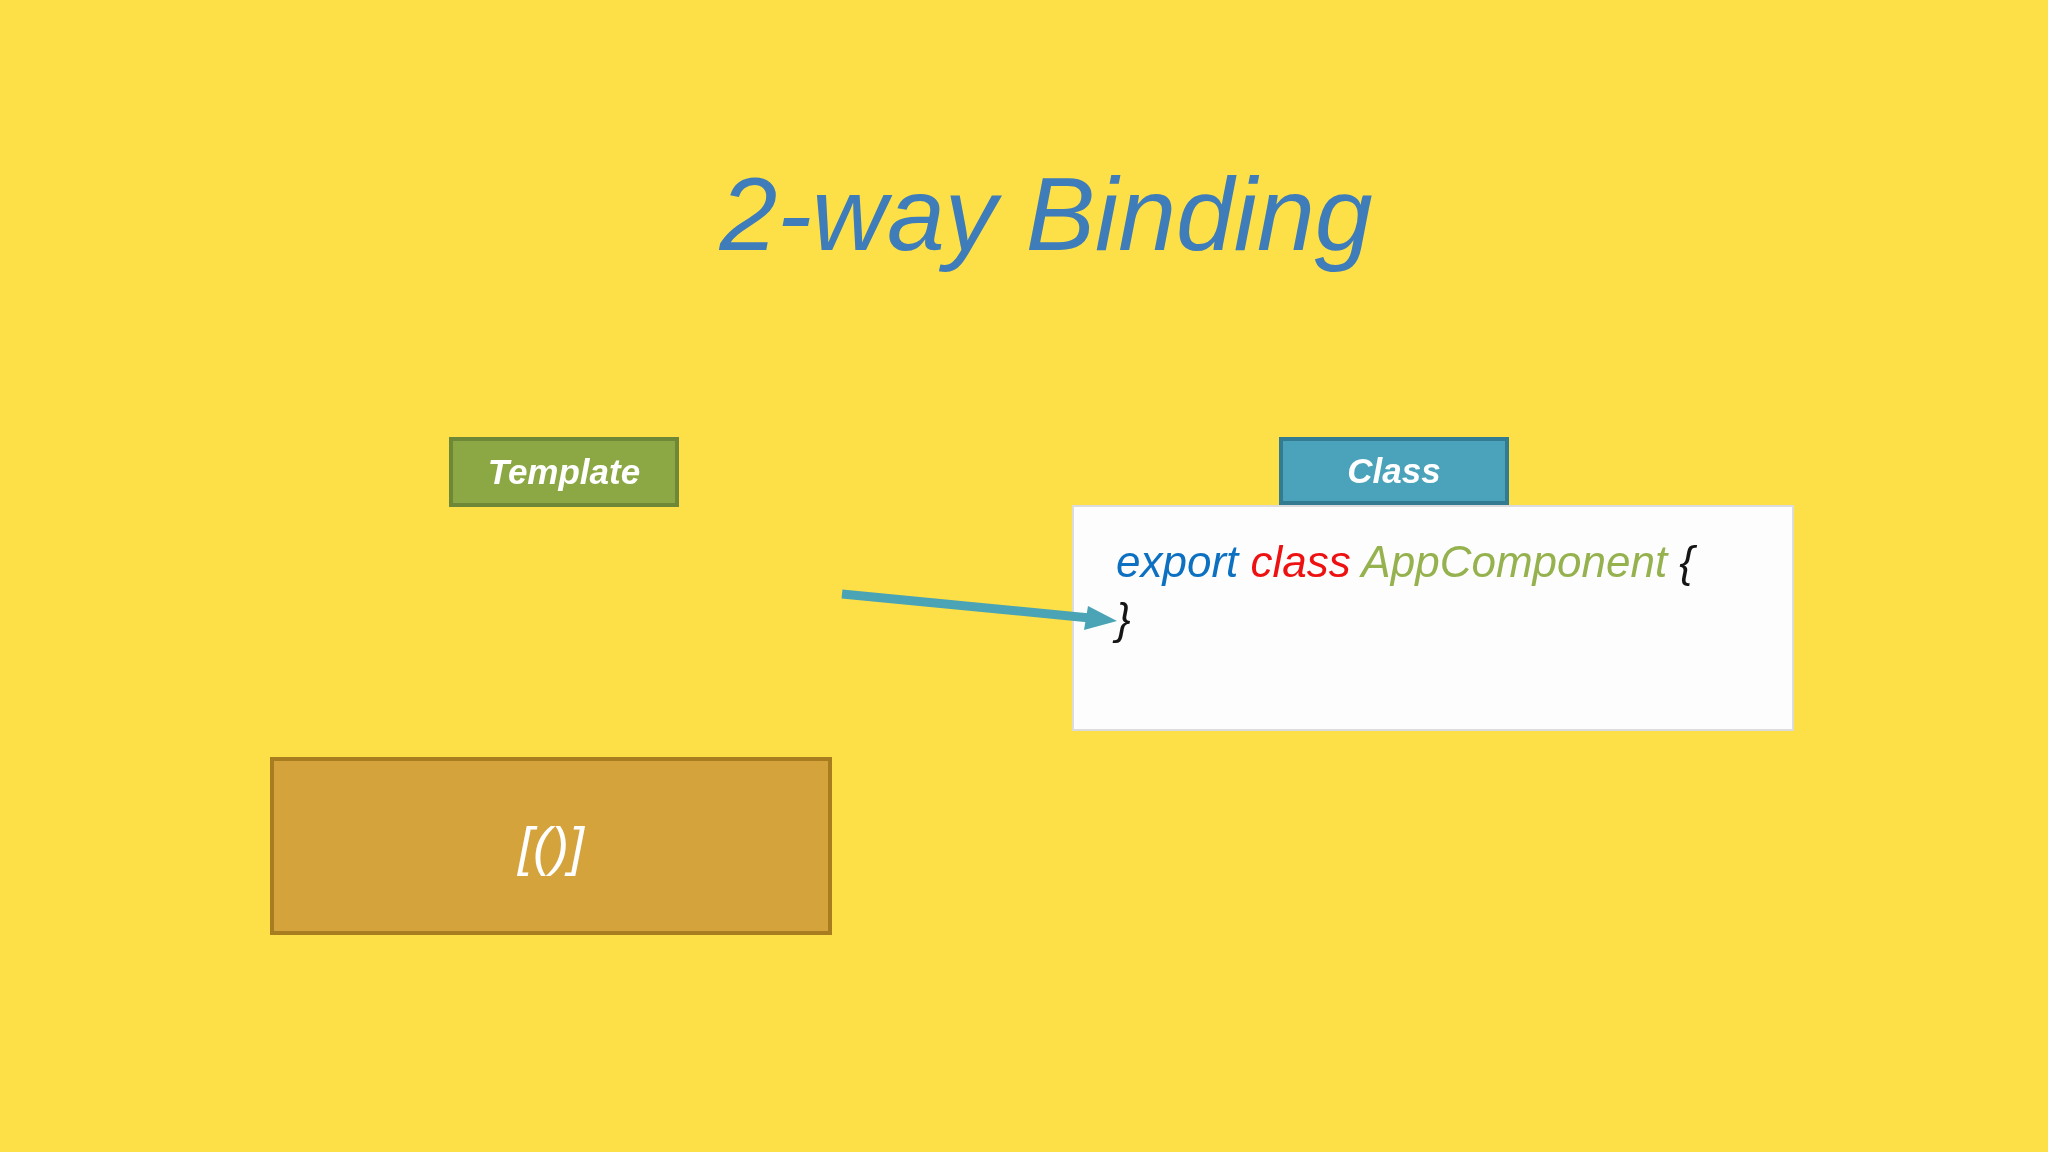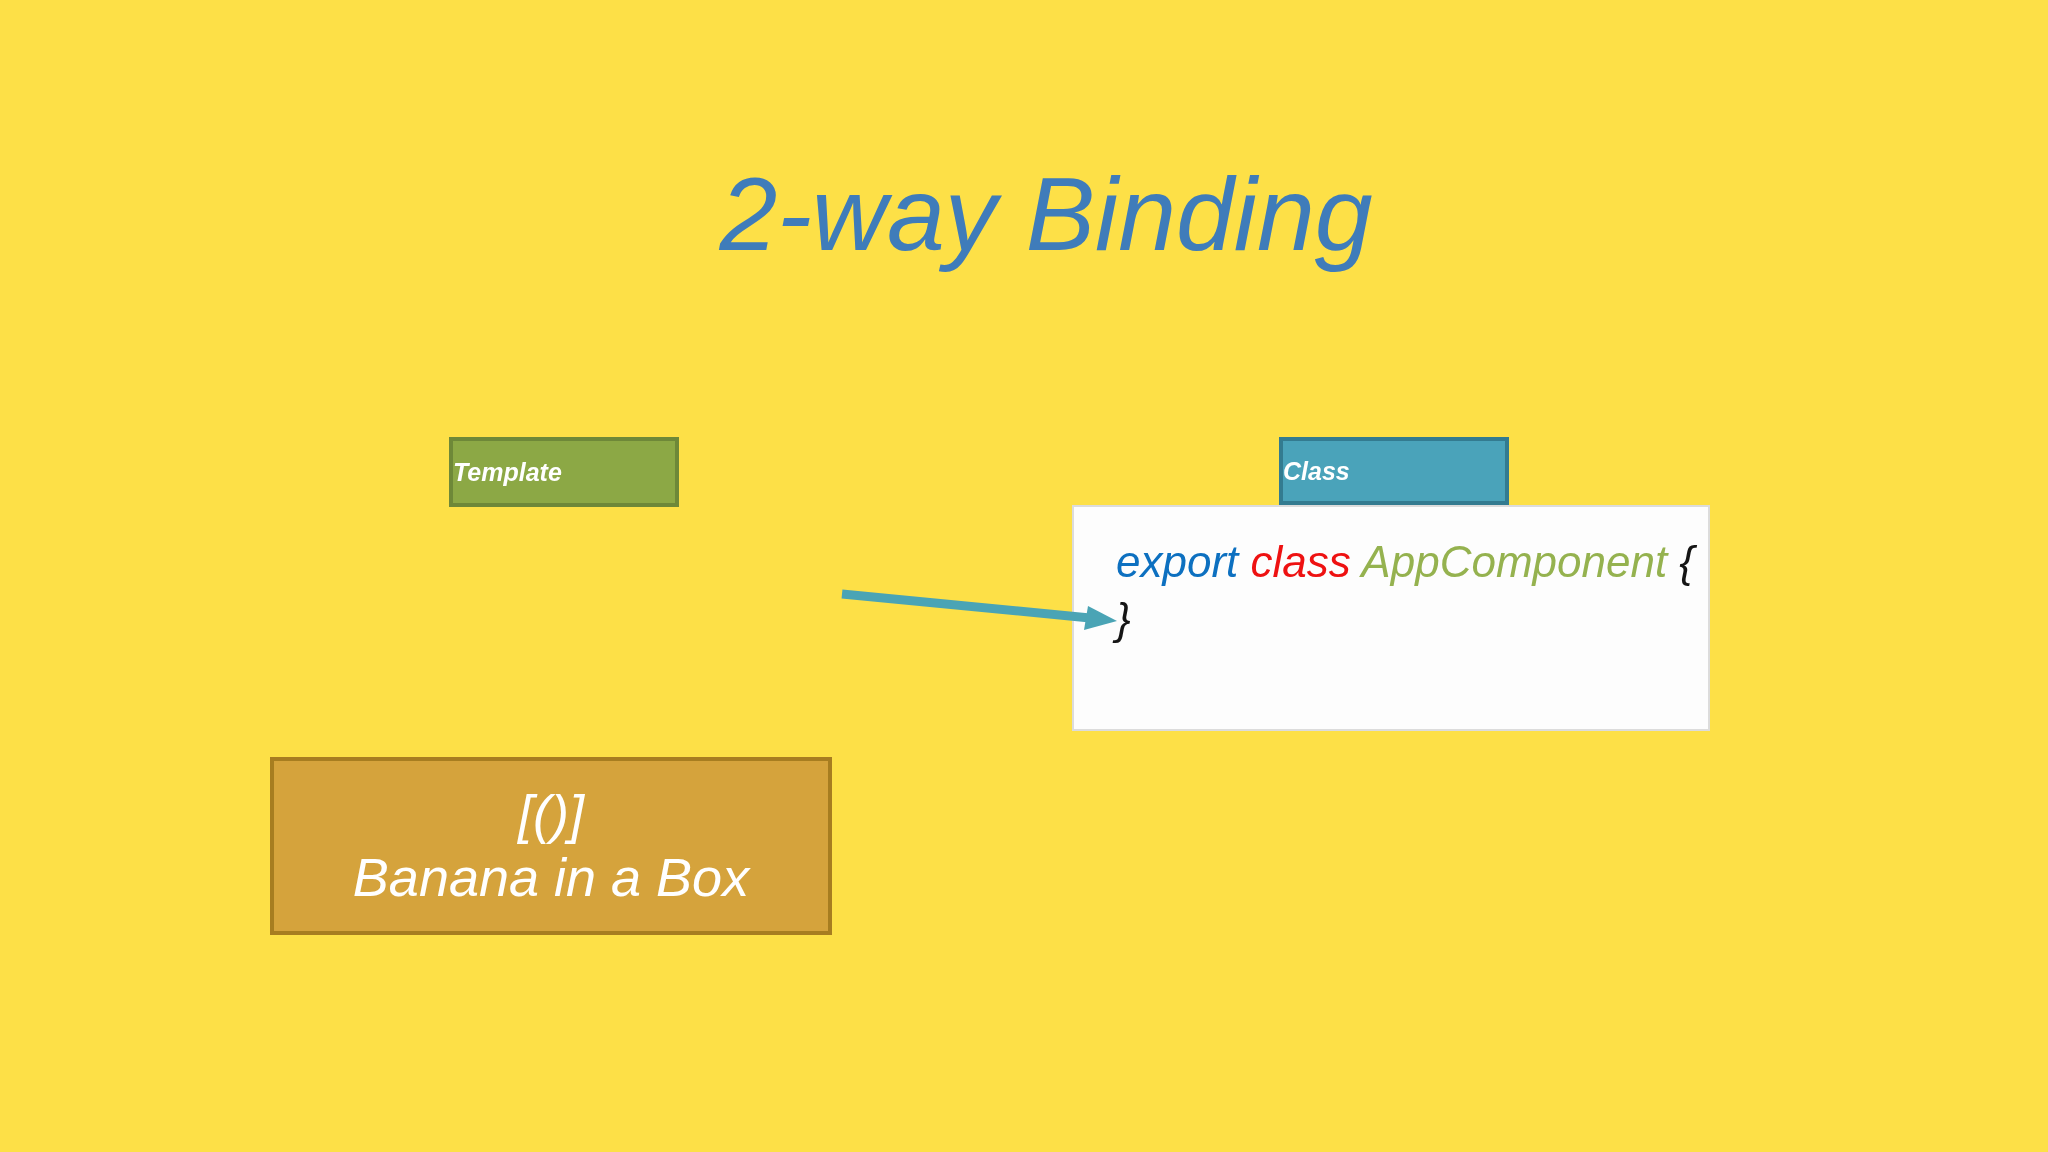--- a/index.html
+++ b/index.html
@@ -23,23 +23,24 @@
     line-height: 1.12;
     font-weight: 400;
     color: var(--c-title_blue);
     transform: translateX(22px);
   }
 
   .tag {
     position: absolute;
     display: flex;
     align-items: center;
+    justify-content: center;
     color: var(--c-label_text);
     font-weight: 700;
-    font-size: 25px;
+    font-size: 35px;
     z-index: 3;
     box-sizing: border-box;
   }
   .tag-template {
     left: 449px; top: 437px; width: 230px; height: 70px;
     background: var(--c-green_fill);
     border: 4px solid var(--c-green_border);
   }
   .tag-class {
     left: 1279px; top: 437px; width: 230px; height: 68px;
@@ -54,21 +55,21 @@
     box-sizing: border-box;
     z-index: 1;
   }
   .codebox-template {
     left: 156px; top: 506px; width: 791px; height: 112px;
     display: flex;
     align-items: center;
     justify-content: center;
   }
   .codebox-class {
-    left: 1072px; top: 505px; width: 638px; height: 226px;
+    left: 1072px; top: 505px; width: 722px; height: 226px;
     padding: 26px 0 0 42px;
   }
 
   .code {
     font-size: 44px;
     white-space: pre;
   }
   .codebox-class .code-line { line-height: 57px; }
   .code-line.indent { padding-left: 34px; }
 
@@ -120,16 +121,15 @@
     <div class="code code-line"><span style="color: rgb(21, 21, 21);">}</span></div>
   </div>
 
   <svg class="arrow-svg" viewBox="0 0 310 64" xmlns="http://www.w3.org/2000/svg">
     <line x1="14" y1="16" x2="262" y2="40"></line>
     <polygon points="289,43 256,52 260,28"></polygon>
   </svg>
 
   <div class="banana">
     <div>[()]</div>
-    <div>Banana in a Box</div>
   </div>
 
 </div>
 
 </body></html>

